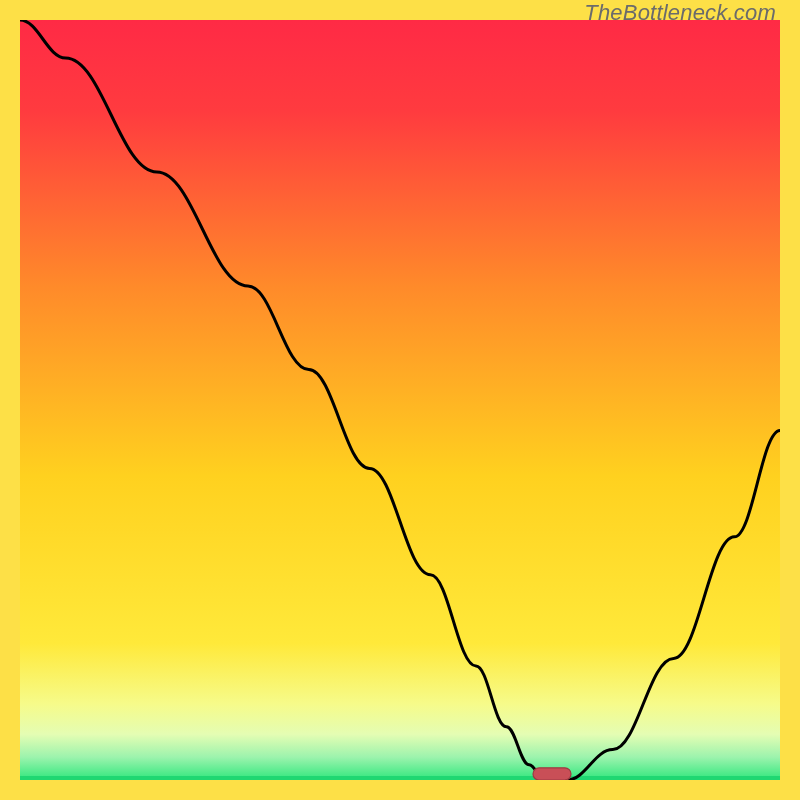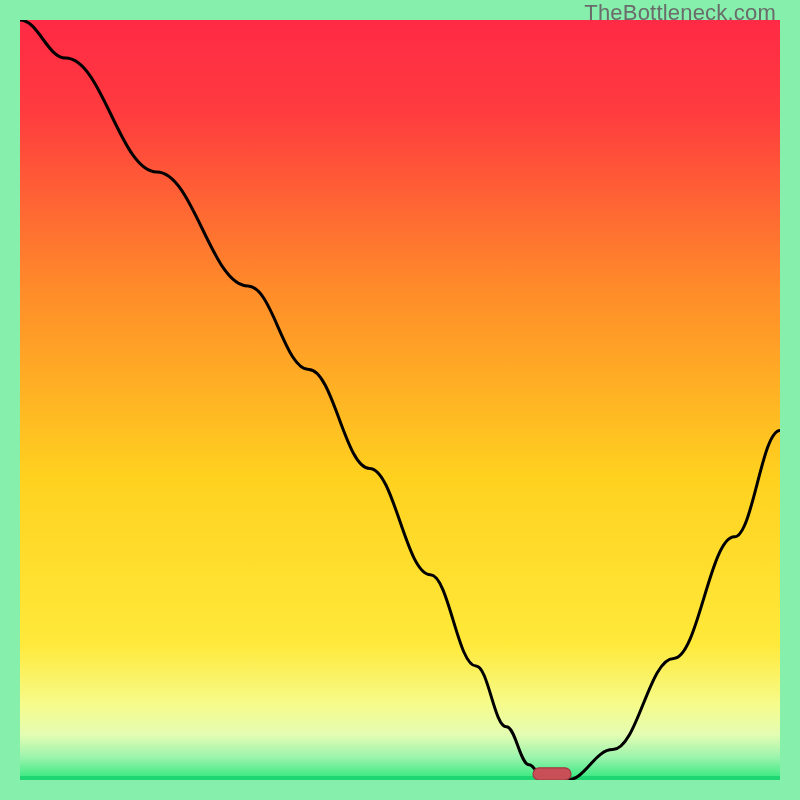--- a/index.html
+++ b/index.html
@@ -8,21 +8,22 @@
     width: 800px;
     height: 800px;
     overflow: hidden;
     background: #000;
     font-family: Arial, Helvetica, sans-serif;
   }
   .outer {
     position: relative;
     width: 800px;
     height: 800px;
-    background: #86efac;
+    background: #fde047;
+    font-style: italic;
   }
   .plot {
     position: absolute;
     left: 20px;
     top: 20px;
     width: 760px;
     height: 760px;
     overflow: hidden;
   }
   .watermark {

